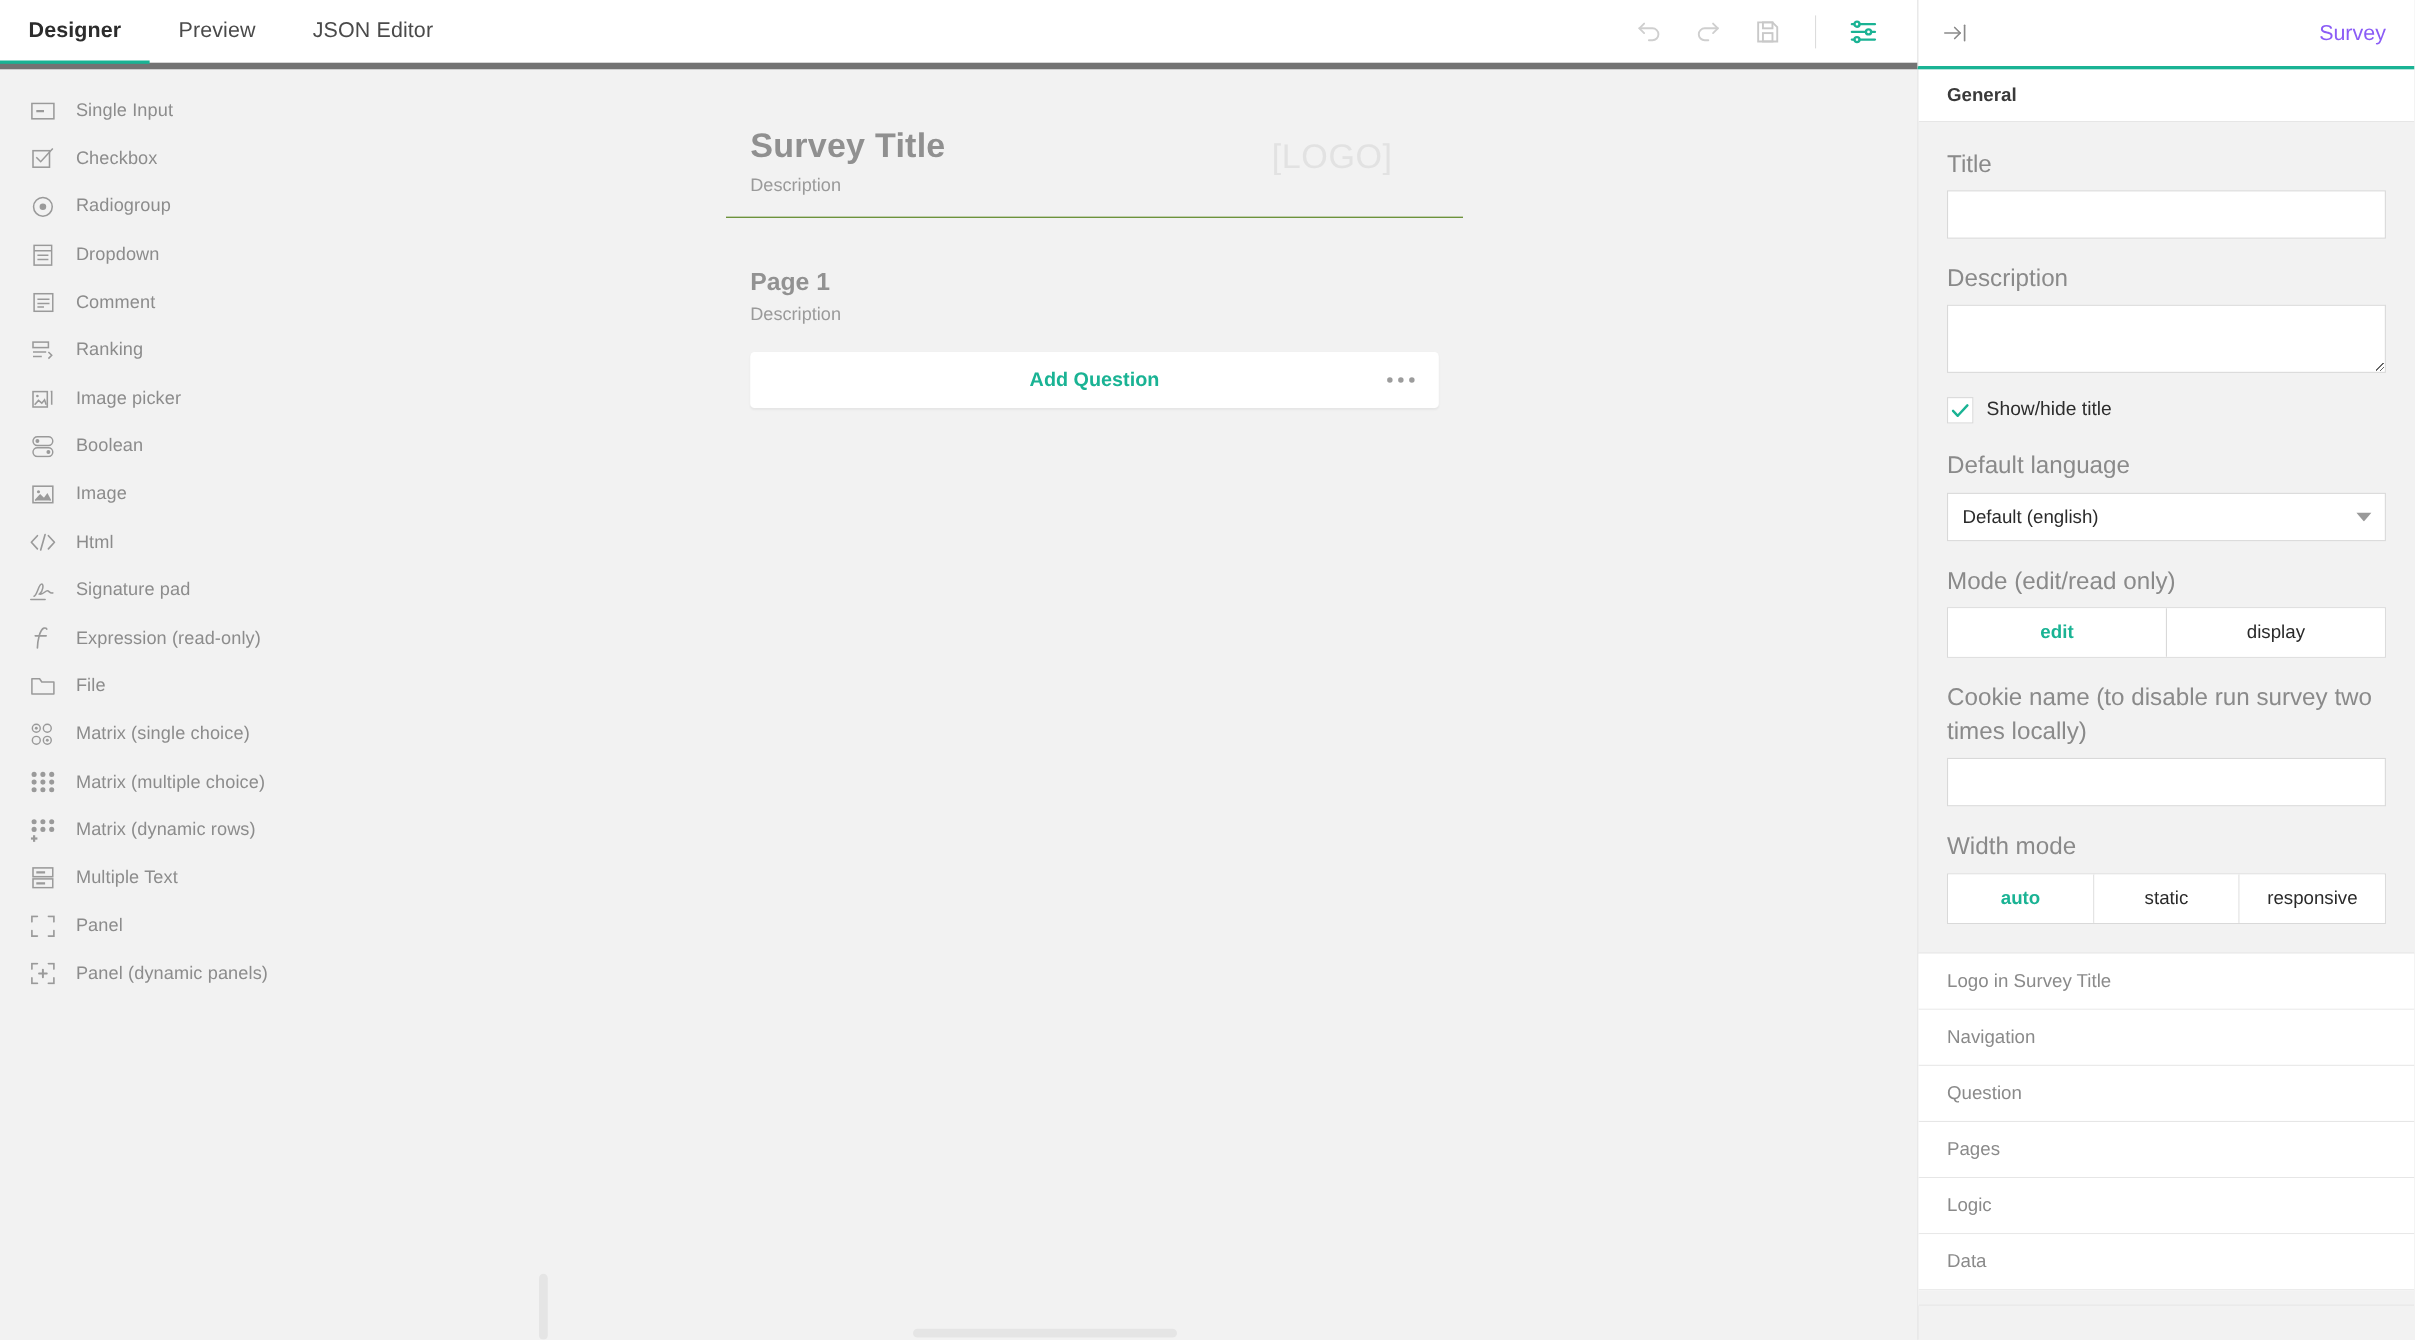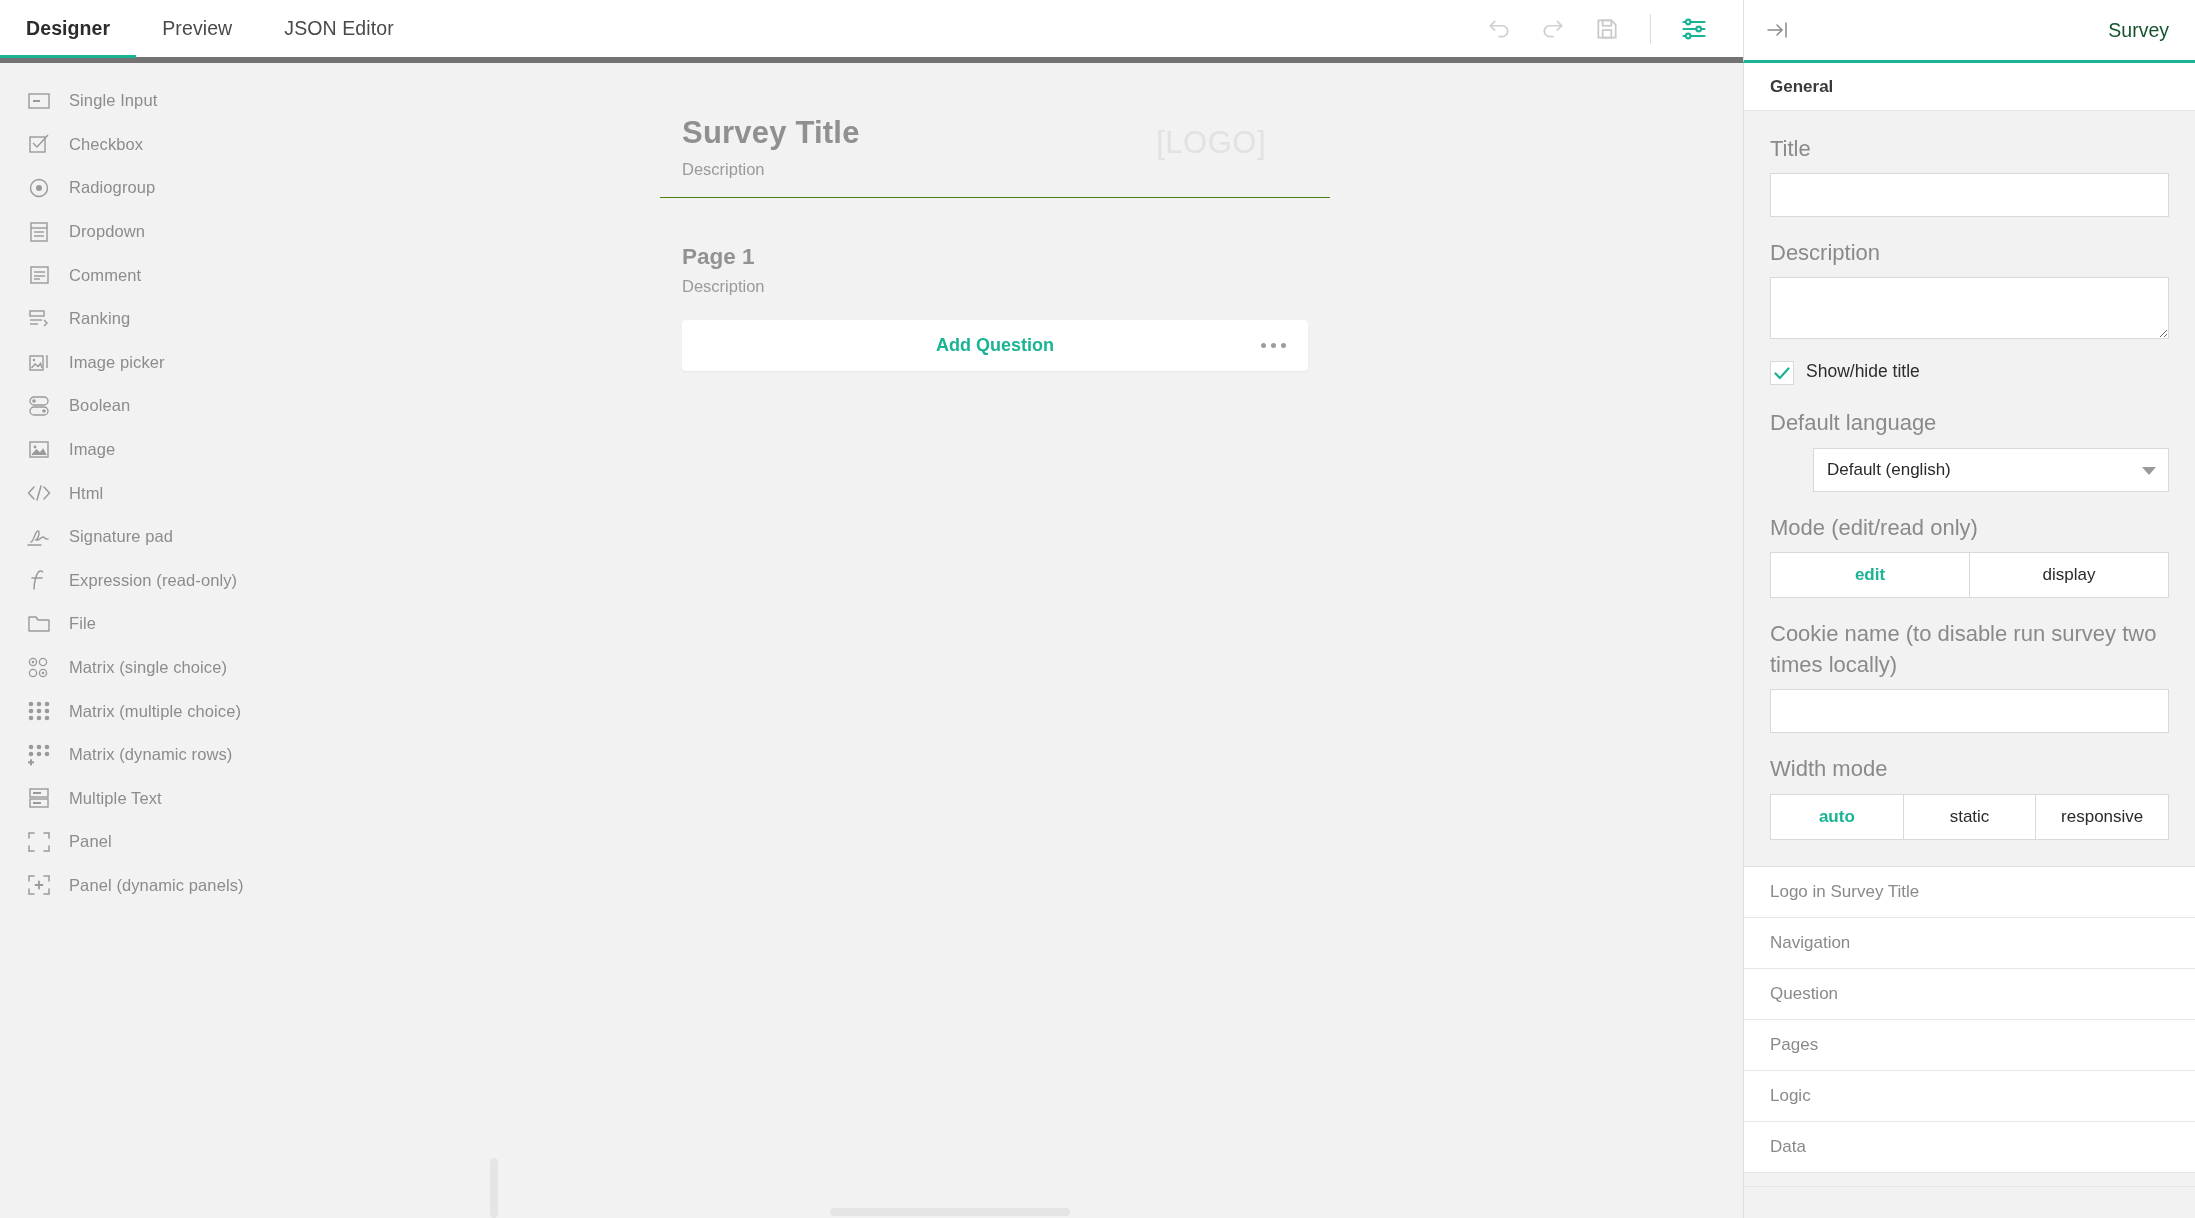--- a/index.html
+++ b/index.html
@@ -85,21 +85,21 @@
     border-left: 1px solid #e0e0e0;
     border-bottom: 3px solid #1ab394;
     display: flex;
     align-items: center;
     padding: 0 26px 0 22px;
   }
   .collapse-icon { cursor: pointer; display: flex; align-items: center; }
   .panel-title {
     margin-left: auto;
     font-size: 19.5px;
-    color: #14532d;
+    color: #8b5cf6;
   }
 
   
   .body-row {
     flex: 1 1 auto;
     display: flex;
     min-height: 0;
     position: relative;
   }
 
@@ -292,21 +292,21 @@
     min-width: 24px;
     background: #ffffff;
     border: 1px solid #d9d9d9;
     display: flex; align-items: center; justify-content: center;
     margin-right: 12px;
   }
   .pp-check-label {
     font-size: 17.5px;
     color: #2d2d2d;
   }
-  .pp-select-wrap { position: relative; margin-left: 43px; }
+  .pp-select-wrap { position: relative; }
   .pp-select {
     width: 100%;
     height: 44px;
     background: #ffffff;
     border: 1px solid #d9d9d9;
     font-size: 17px;
     color: #2a2a2a;
     padding: 0 34px 0 13px;
     display: flex;
     align-items: center;

